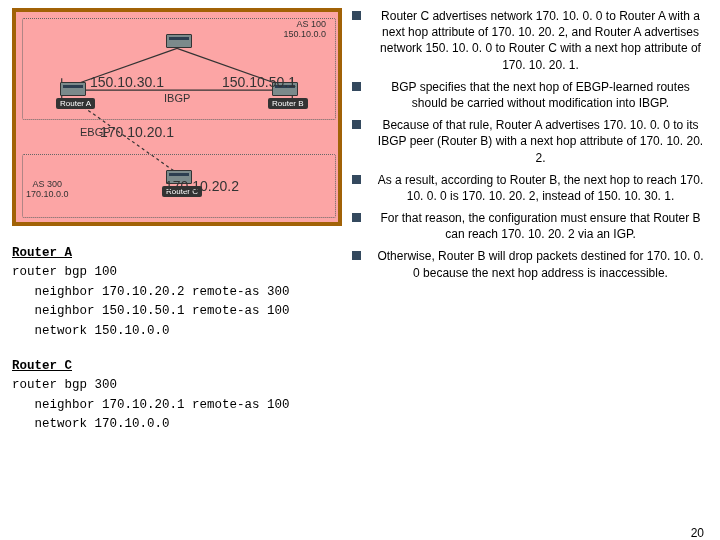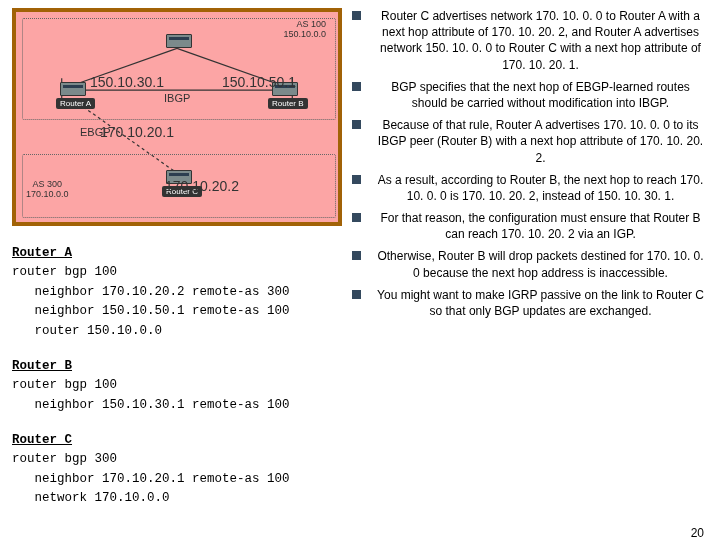--- a/index.html
+++ b/index.html
@@ -186,25 +186,22 @@
 
       <div class="router-icon" style="left:150px; top:158px;"></div>
       <div class="router-name" style="left:146px; top:174px;">Router C</div>
       <div class="ip-label" style="left:149px; top:146px;margin-top:20px;">170.10.20.2</div>
     </div>
 
     <div class="config-block"><span class="config-title">Router A</span>
 <span>router bgp 100</span>
 <span>   neighbor 170.10.20.2 remote-as 300</span>
 <span>   neighbor 150.10.50.1 remote-as 100</span>
-<span>   router 150.10.0.0</span></div>
-
-    <div class="config-block"><span class="config-title">Router B</span>
-<span>router bgp 100</span>
-<span>   neighbor 150.10.30.1 remote-as 100</span></div>
+<span>   network 150.10.0.0</span></div>
+
 
     <div class="config-block"><span class="config-title">Router C</span>
 <span>router bgp 300</span>
 <span>   neighbor 170.10.20.1 remote-as 100</span>
 <span>   network 170.10.0.0</span></div>
 
   </div>
 
   <div class="right">
     <ul class="bullets">
@@ -225,21 +222,17 @@
           <span class="bullet-text">As a result, according to Router B, the next hop to reach 170. 10. 0. 0 is 170. 10. 20. 2, instead of 150. 10. 30. 1.</span>
         </li>
       <li>
           <span class="bullet-icon"></span>
           <span class="bullet-text">For that reason, the configuration must ensure that Router B can reach 170. 10. 20. 2 via an IGP.</span>
         </li>
       <li>
           <span class="bullet-icon"></span>
           <span class="bullet-text">Otherwise, Router B will drop packets destined for 170. 10. 0. 0 because the next hop address is inaccessible.</span>
         </li>
-      <li>
-          <span class="bullet-icon"></span>
-          <span class="bullet-text">You might want to make IGRP passive on the link to Router C so that only BGP updates are exchanged.</span>
-        </li>
     </ul>
   </div>
 </div>
 
 <div class="slide-num">20</div>
 
 </body></html>

